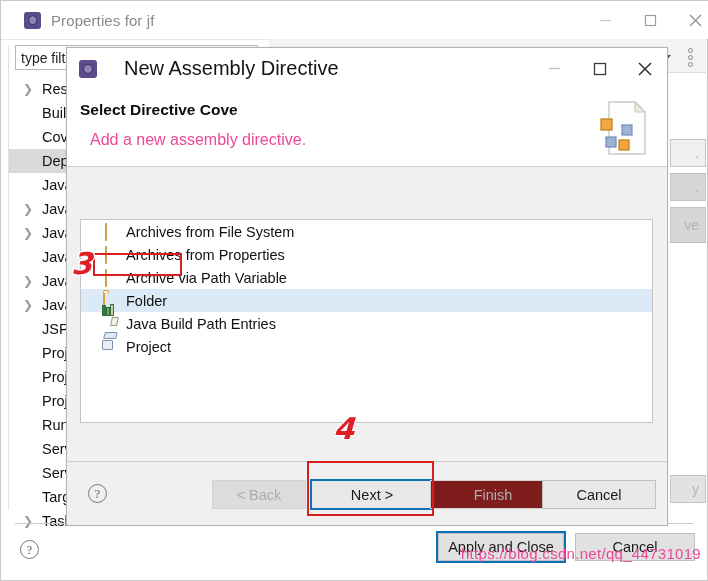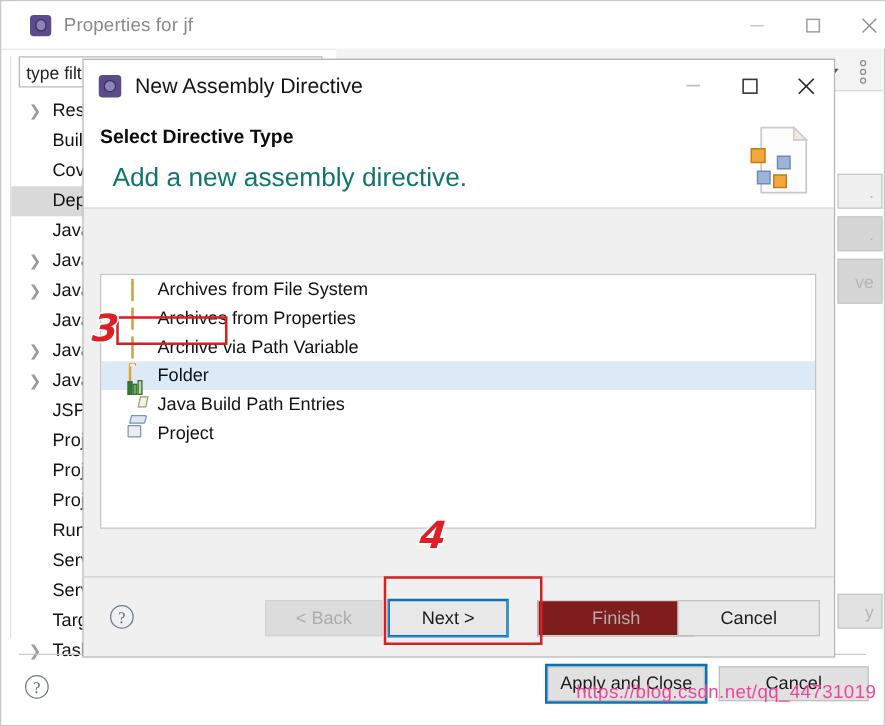--- a/index.html
+++ b/index.html
@@ -256,22 +256,22 @@
     height: 41px;
     background: #ffffff;
     display: flex; align-items: center;
   }
   .dlg-title-icon {
     width: 18px; height: 18px;
     margin-left: 12px;
     flex: none;
   }
   .dlg-title-text {
-    margin-left: 11px;
-    font-size: 17px;
+    margin-left: 27px;
+    font-size: 20px;
     color: #141414;
   }
   .dlg-win-btns {
     position: absolute;
     right: 0; top: 0; height: 41px;
     display: flex;
   }
   .dlg-win-btn {
     width: 45px; height: 41px;
     display: flex; align-items: center; justify-content: center;
@@ -291,22 +291,22 @@
   .dlg-h-title {
     position: absolute;
     left: 13px; top: 12px;
     font-size: 15.5px;
     font-weight: bold;
     color: #0c0c0c;
   }
   .dlg-h-sub {
     position: absolute;
     left: 23px; top: 42px;
-    font-size: 21px;
-    color: #0f766e;
+    font-size: 16px;
+    color: #ec4899;
   }
   .wizard-icon {
     position: absolute;
     right: 16px; top: 10px;
     width: 56px; height: 58px;
   }
 
   
   .dlg-body {
     position: absolute;
@@ -442,21 +442,21 @@
   .dlg-help {
     position: absolute;
     left: 21px; top: 22px;
   }
   .dlg-btn {
     position: absolute;
     top: 18px;
     height: 29px;
   }
   .b-back   { left: 145px; width: 94px; background:#dcdcdc; border:1px solid #d2d2d2; color:#adadad; }
-  .b-next   { left: 244px; width: 95px; background:#e8e8e8; border:1px solid #0b72b5; outline:1px solid #0b72b5; }
+  .b-next   { left: 244px; width: 122px; background:#e8e8e8; border:1px solid #0b72b5; outline:1px solid #0b72b5; }
   .b-finish { left: 363px; width: 126px; background:#7f1d1d; border:1px solid #d2d2d2; color:#adadad; }
   .b-cancel { left: 475px; width: 114px; background:#e8e8e8; border:1px solid #c0c0c0; }
 
   
   .ann-box {
     position: absolute;
     border: 2.5px solid #d62020;
     box-sizing: border-box;
     pointer-events: none;
   }
@@ -625,21 +625,21 @@
         <div class="dlg-win-btn">
           <svg width="16" height="16" viewBox="0 0 16 16">
               <line x1="2" y1="2" x2="14" y2="14" stroke="#2a2a2a" stroke-width="1.4"></line>
               <line x1="14" y1="2" x2="2" y2="14" stroke="#2a2a2a" stroke-width="1.4"></line>
             </svg>
         </div>
       </div>
     </div>
 
     <div class="dlg-header">
-      <div class="dlg-h-title">Select Directive Type</div>
+      <div class="dlg-h-title">Select Directive Cove</div>
       <div class="dlg-h-sub">Add a new assembly directive.</div>
       <div class="wizard-icon">
         <svg width="56" height="58" viewBox="0 0 56 58">
           <path d="M14 3 H40 L50 13 V55 H14 Z" fill="#fdfdfd" stroke="#c9c9c9" stroke-width="1.4"></path>
           <path d="M40 3 L50 13 H40 Z" fill="#f0ead8" stroke="#c9c9c9" stroke-width="1.2"></path>
           <rect x="6" y="20" width="11" height="11" fill="#f3a63b" stroke="#c07d1c" stroke-width="1.2"></rect>
           <rect x="27" y="26" width="10" height="10" fill="#9db4d8" stroke="#6f8cb8" stroke-width="1.2"></rect>
           <rect x="11" y="38" width="10" height="10" fill="#9db4d8" stroke="#6f8cb8" stroke-width="1.2"></rect>
           <rect x="24" y="41" width="10" height="10" fill="#f3a63b" stroke="#c07d1c" stroke-width="1.2"></rect>
         </svg>

